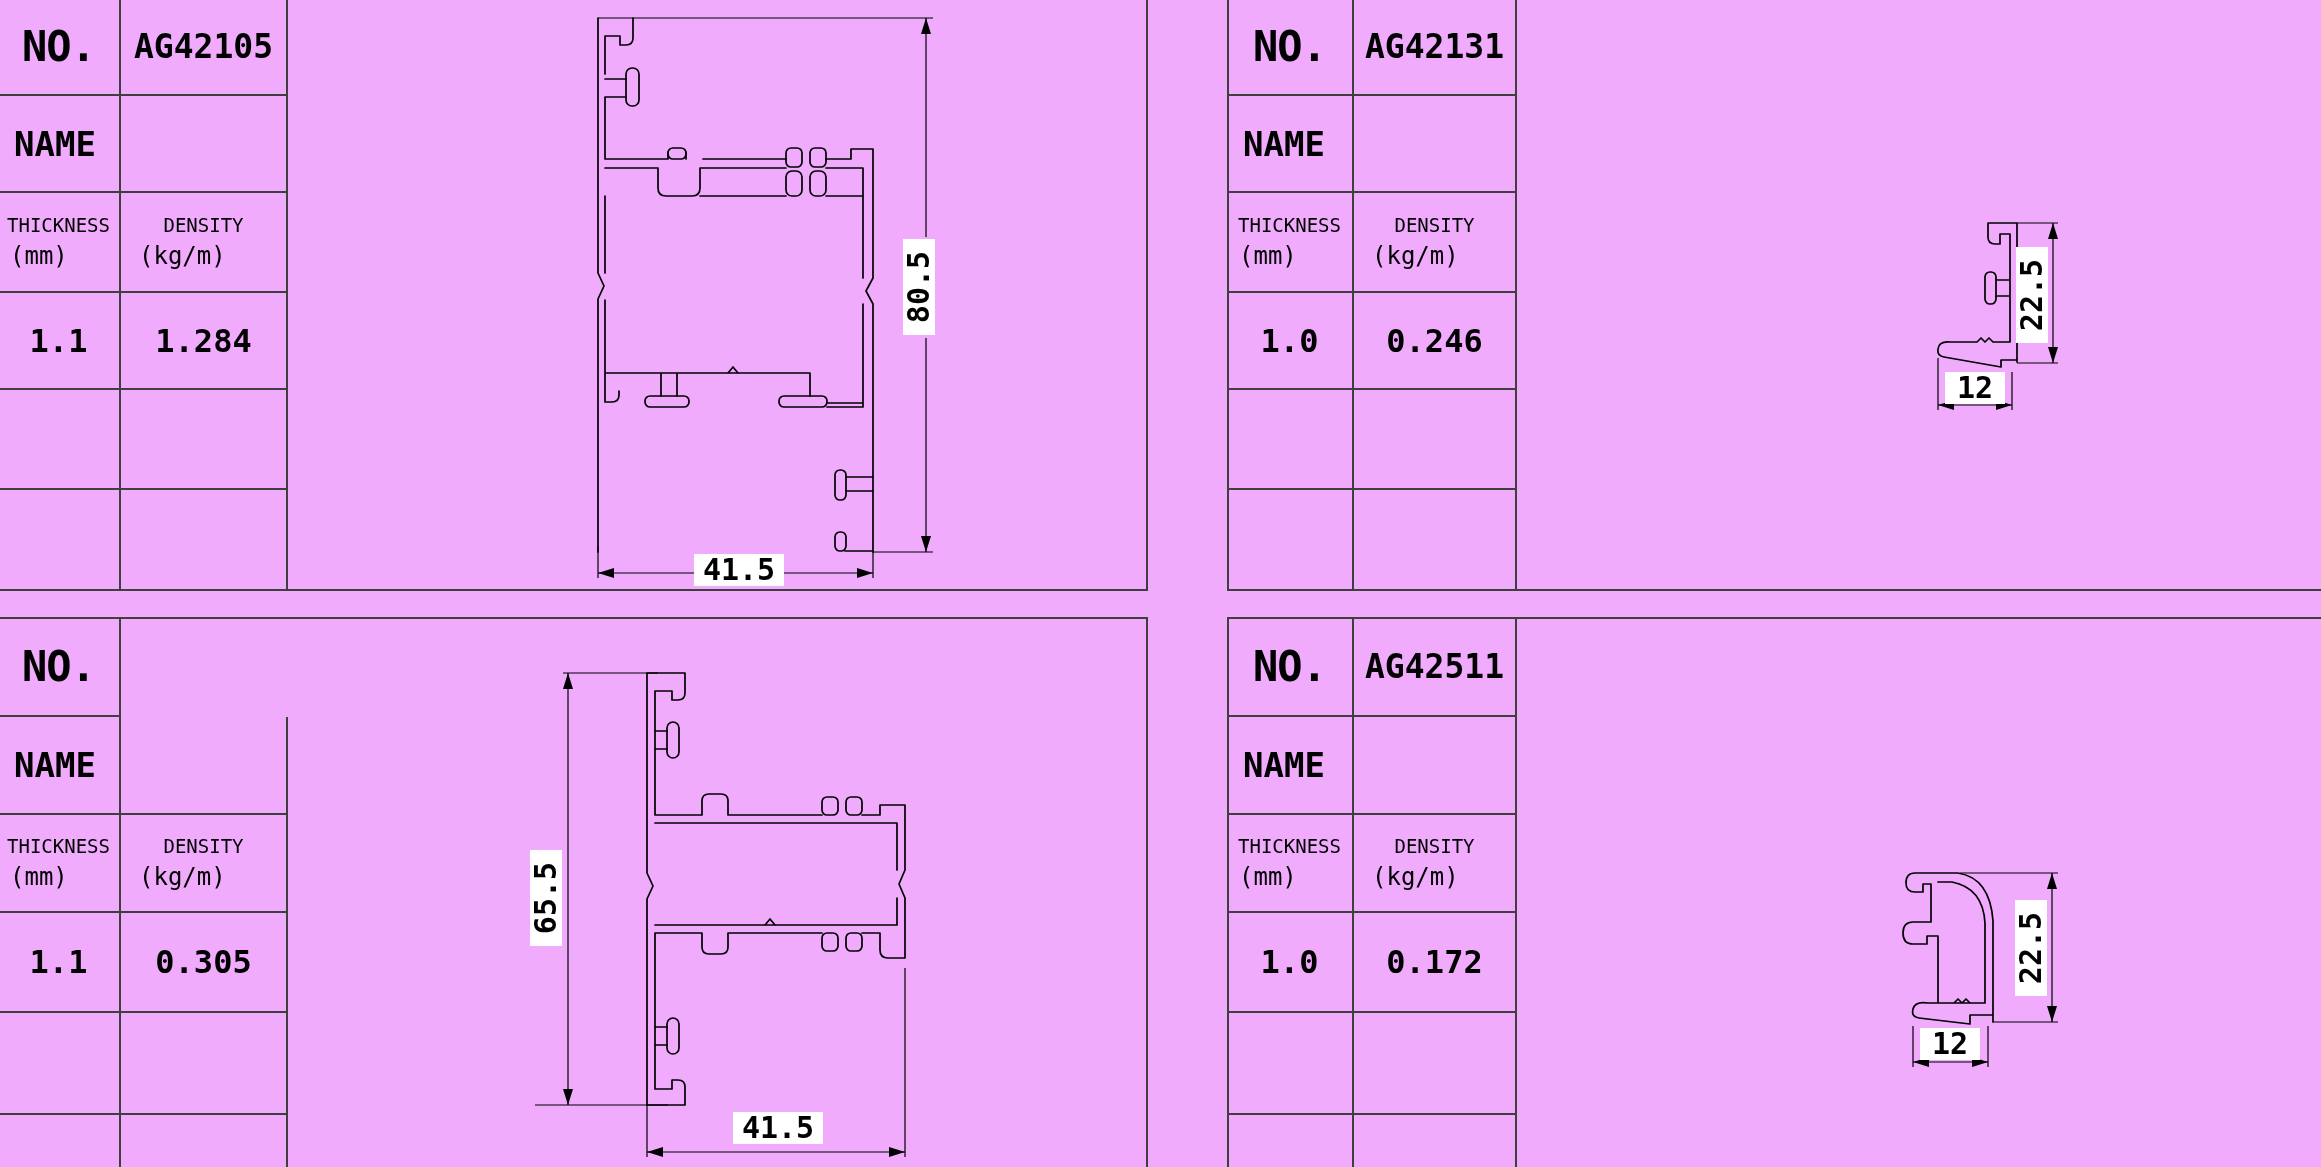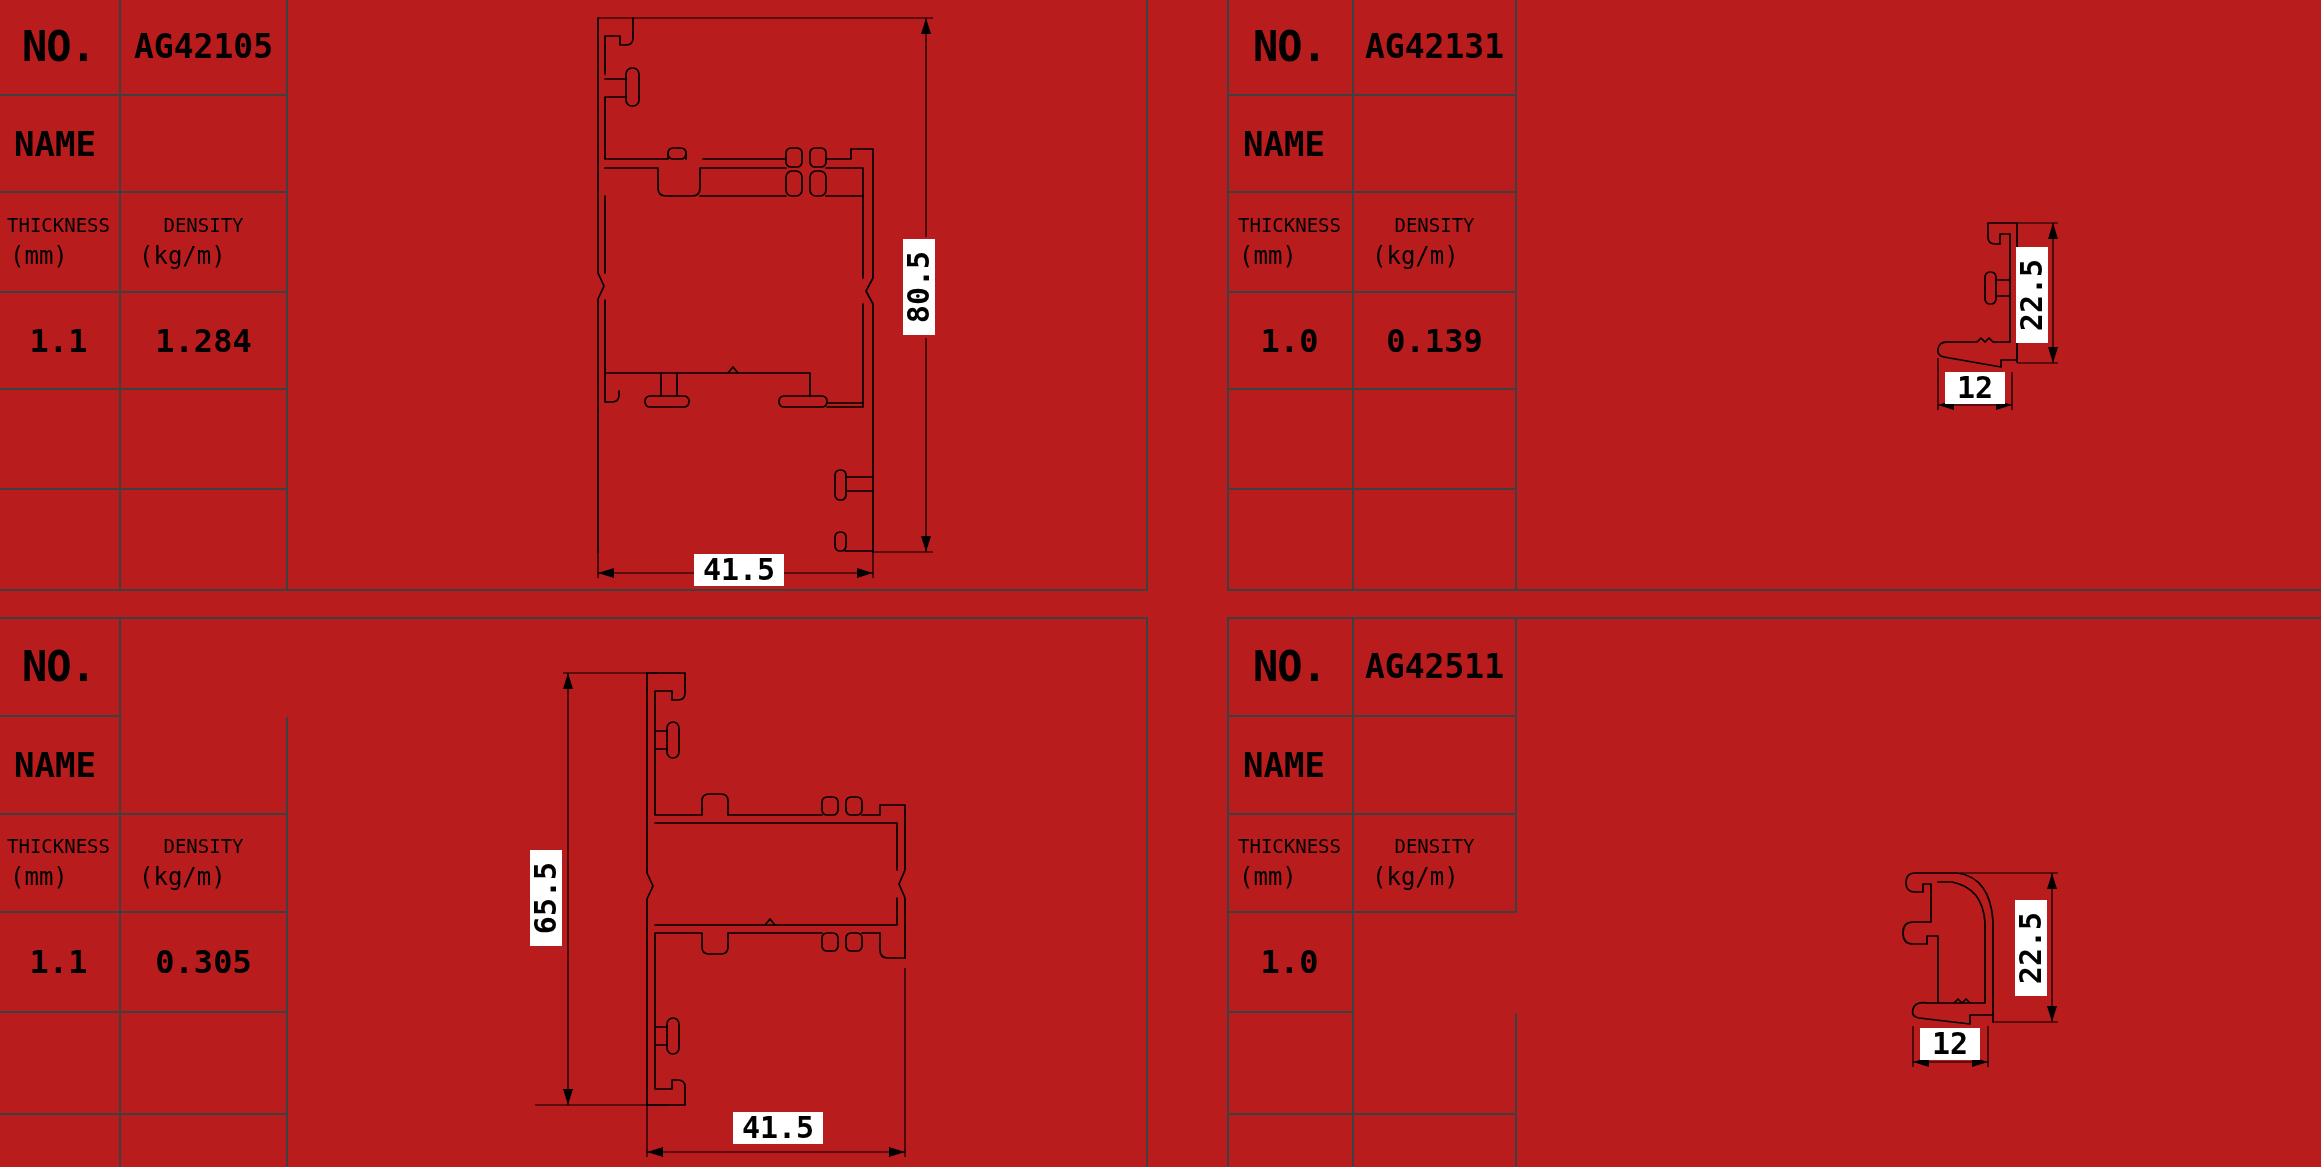--- a/index.html
+++ b/index.html
@@ -1,16 +1,16 @@
 <!DOCTYPE html>
 <html><head>
 <meta charset="utf-8">
 <style>
   html,body{margin:0;padding:0;background:#fff;}
-  .page{position:relative;width:2321px;height:1167px;background:#b91c1c;overflow:hidden;
+  .page{position:relative;width:2321px;height:1167px;background:#f0abfc;overflow:hidden;
         font-family:"DejaVu Sans Mono", monospace;color:#000;}
   
   .panel{position:absolute;border:2px solid #3f3f3f;box-sizing:border-box;background:transparent;}
   
   .ptable{position:absolute;display:flex;flex-direction:column;}
   .tr{display:flex;}
   .td{border-right:2px solid #3f3f3f;border-bottom:2px solid #3f3f3f;box-sizing:border-box;
       display:flex;align-items:center;justify-content:center;overflow:hidden;}
   .lt .td.c1{width:123px;} .lt .td.c2{width:167px;}
   .rt .td.c1{width:127px;} .rt .td.c2{width:163px;}
@@ -89,21 +89,21 @@
         <div class="l1">THICKNESS</div>
         <div class="l2">(mm)</div>
       </div>
       <div class="td c2 cell-two">
         <div class="l1">DENSITY</div>
         <div class="l2 kg">(kg/m)</div>
       </div>
     </div>
     <div class="tr" style="height:97px;">
       <div class="td c1 cell-val">1.0</div>
-      <div class="td c2 cell-val">0.139</div>
+      <div class="td c2 cell-val">0.246</div>
     </div>
     <div class="tr" style="height:100px;">
       <div class="td c1"></div>
       <div class="td c2"></div>
     </div>
     <div class="tr" style="height:101px;">
       <div class="td c1"></div>
       <div class="td c2"></div>
     </div>
   </div>
@@ -154,20 +154,21 @@
         <div class="l1">THICKNESS</div>
         <div class="l2">(mm)</div>
       </div>
       <div class="td c2 cell-two">
         <div class="l1">DENSITY</div>
         <div class="l2 kg">(kg/m)</div>
       </div>
     </div>
     <div class="tr" style="height:100px;">
       <div class="td c1 cell-val">1.0</div>
+      <div class="td c2 cell-val">0.172</div>
     </div>
     <div class="tr" style="height:102px;">
       <div class="td c1"></div>
       <div class="td c2"></div>
     </div>
     <div class="tr" style="height:100px;">
       <div class="td c1"></div>
       <div class="td c2"></div>
     </div>
   </div>

